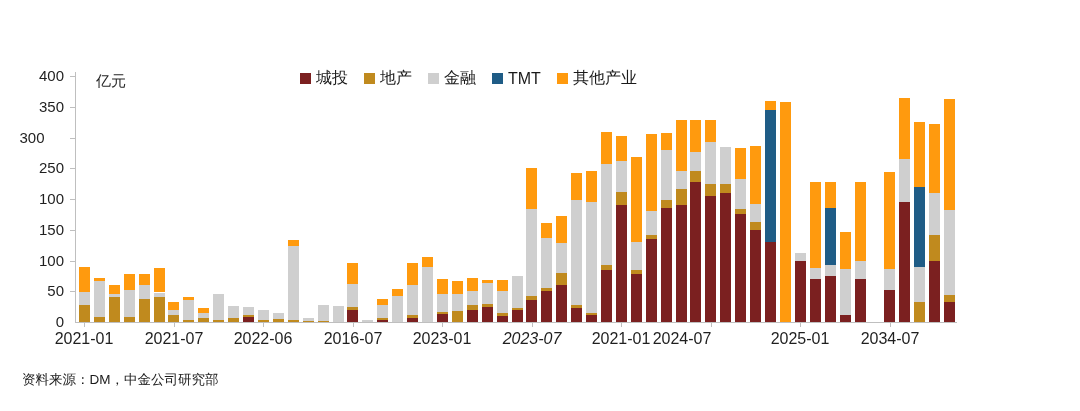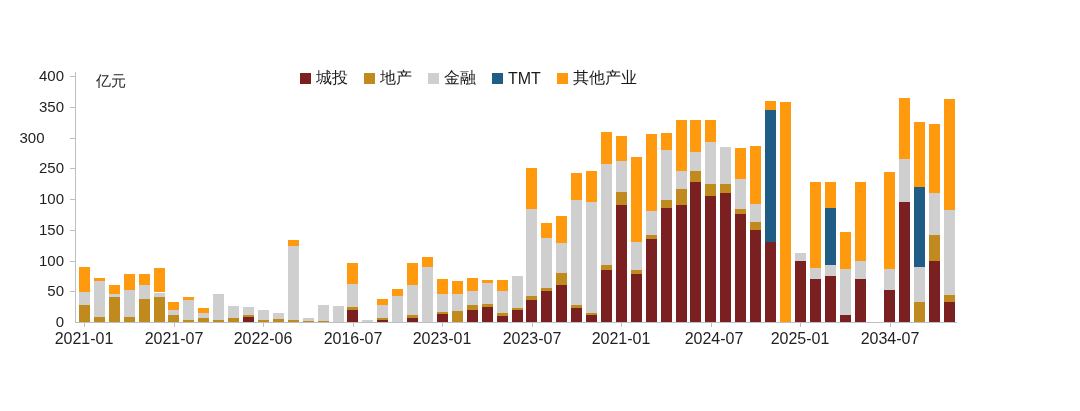--- a/index.html
+++ b/index.html
@@ -444,29 +444,30 @@
         <div class="xtick" style="left: 711px;"></div>
         <div class="xtick" style="left: 800px;"></div>
         <div class="xtick" style="left: 890px;"></div>
       </div>
     <div id="xlabels">
         <div class="xlab" style="left: 84px;">2021-01</div>
         <div class="xlab" style="left: 174px;">2021-07</div>
         <div class="xlab" style="left: 263px;">2022-06</div>
         <div class="xlab" style="left: 353px;">2016-07</div>
         <div class="xlab" style="left: 442px;">2023-01</div>
-        <div class="xlab" style="left: 532px;">2023-07</div>
+        <div class="xlab" style="left: 532px; font-style: italic;">2023-07</div>
         <div class="xlab" style="left: 621px;">2021-01</div>
-        <div class="xlab" style="left: 714px;">2024-07</div>
+        <div class="xlab" style="left: 682px;">2024-07</div>
         <div class="xlab" style="left: 800px;">2025-01</div>
         <div class="xlab" style="left: 890px;">2034-07</div>
       </div>
   <div class="ytick-mark" style="top: 235.25px;"></div>
       <div class="ytick-mark" style="top: 204.5px;"></div>
       <div class="ytick-mark" style="top: 173.75px;"></div>
       <div class="ytick-mark" style="top: 143px;"></div>
       <div class="ytick-mark" style="top: 112.25px;"></div>
       <div class="ytick-mark" style="top: 81.5px;"></div>
       <div class="ytick-mark" style="top: 50.75px;"></div>
       <div class="ytick-mark" style="top: 20px;"></div>
     </div>
 
+  <div id="source">资料来源：DM，中金公司研究部</div>
 </div>
 
 </body></html>

